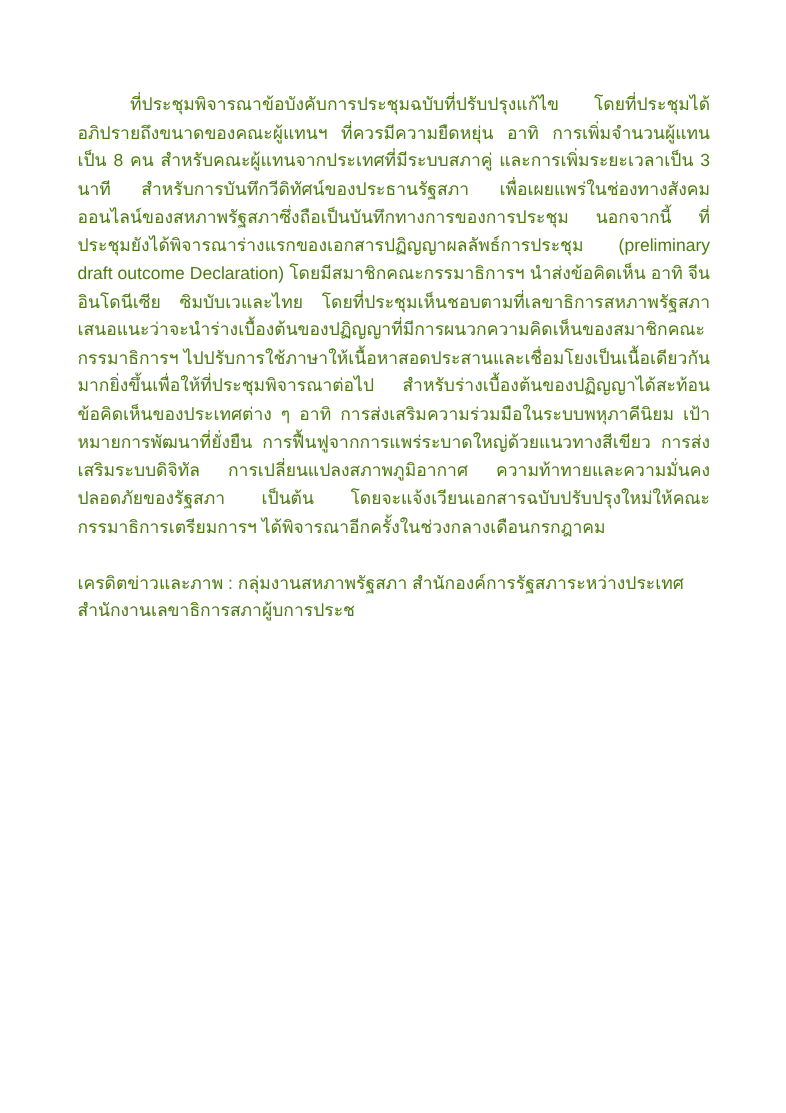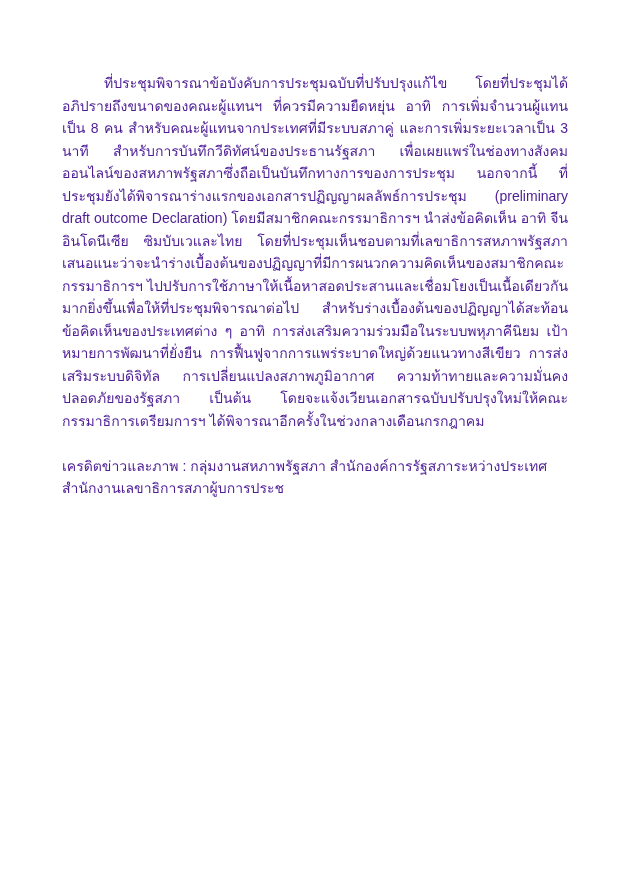--- a/index.html
+++ b/index.html
@@ -8,21 +8,21 @@
     background: #ffffff;
   }
   .page {
     position: relative;
     width: 629px;
     height: 656px;
     background: #ffffff;
     box-sizing: border-box;
     padding: 72px 61px 0 62px;
     font-family: "Liberation Sans", sans-serif;
-    color: #4c1d95;
+    color: #4d7c0f;
     overflow: hidden;
   }
   .para {
     font-size: 14px;
     line-height: 22.5px;
     text-align: justify;
     overflow-wrap: break-word;
     word-break: normal;
   }
   .article-paragraph {

